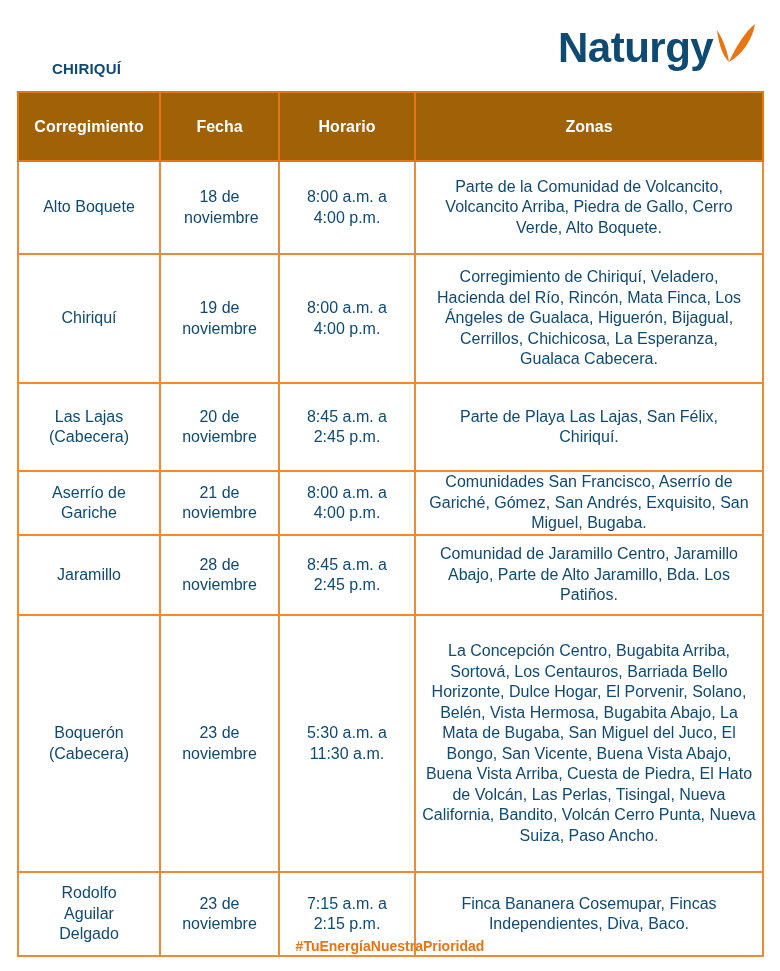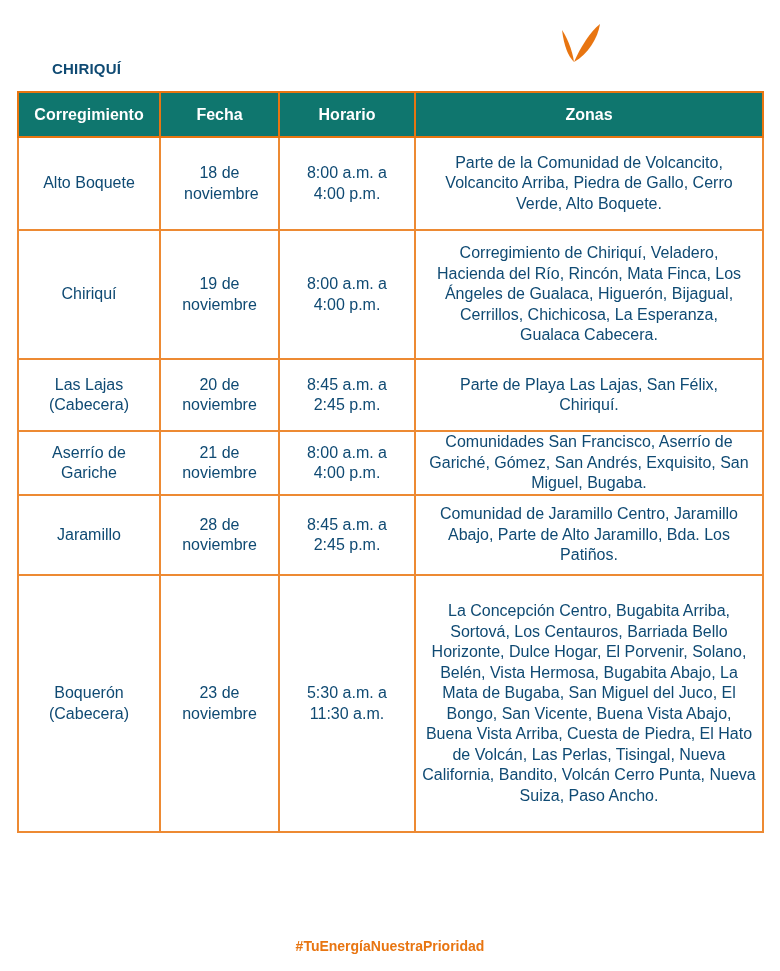--- a/index.html
+++ b/index.html
@@ -25,26 +25,26 @@
       letter-spacing: -0.5px; line-height: 60px;
     }
     .logo-mark { margin-left: 2px; margin-top: 0px; }
     table.sched {
       position: absolute; left: 17px; top: 91px;
       width: 745px;
       border-collapse: collapse;
       table-layout: fixed;
     }
     table.sched th {
-      background: #0f766e; color: #ffffff;
+      background: #a16207; color: #ffffff;
       font-size: 16px; font-weight: bold;
       height: 43px;
       text-align: center; vertical-align: middle;
       border: 2px solid #e87511;
-      padding: 0;
+      padding: 12px;
     }
     table.sched td {
       border: 2px solid #ed8a33;
       text-align: center; vertical-align: middle;
       font-size: 16px; line-height: 20.5px;
       color: #0f4a73;
       padding: 0 6px;
     }
     col.c1 { width: 142px; }
     col.c2 { width: 119px; }
@@ -55,20 +55,21 @@
       text-align: center;
       font-size: 14px; font-weight: bold; color: #e87511;
     }
   </style>
 </head>
 <body>
 
 <div class="region-title">CHIRIQUÍ</div>
 
 <div class="logo">
+  <span class="logo-text">Naturgy</span>
   <span class="logo-mark">
     <svg width="42" height="52" viewBox="0 0 42 52">
       <path d="M2 12 C6 18 12 30 14 44 C8 38 4 28 2 12 Z" fill="#e87511"></path>
       <path d="M14 44 C20 30 30 14 40 6 C38 20 28 36 14 44 Z" fill="#e87511"></path>
     </svg>
   </span>
 </div>
 
 <table class="sched">
   <colgroup>
@@ -91,21 +92,21 @@
       <td style="padding:0 23px">18 de noviembre</td>
       <td style="padding:0 18px">8:00 a.m. a 4:00 p.m.</td>
       <td>Parte de la Comunidad de Volcancito, Volcancito Arriba, Piedra de Gallo, Cerro Verde, Alto Boquete.</td>
     </tr>
     <tr style="height:129px">
       <td>Chiriquí</td>
       <td style="padding:8px 14px">19 de noviembre</td>
       <td style="padding:0 18px">8:00 a.m. a 4:00 p.m.</td>
       <td style="padding:0 18px">Corregimiento de Chiriquí, Veladero, Hacienda del Río, Rincón, Mata Finca, Los Ángeles de Gualaca, Higuerón, Bijagual, Cerrillos, Chichicosa, La Esperanza, Gualaca Cabecera.</td>
     </tr>
-    <tr style="height:72px">
+    <tr style="height:88px">
       <td style="padding:0 20px">Las Lajas (Cabecera)</td>
       <td style="padding:0 14px">20 de noviembre</td>
       <td style="padding:0 18px">8:45 a.m. a 2:45 p.m.</td>
       <td style="padding:0 24px">Parte de Playa Las Lajas, San Félix, Chiriquí.</td>
     </tr>
     <tr style="height:64px">
       <td style="padding:0 20px">Aserrío de Gariche</td>
       <td style="padding:0 14px">21 de noviembre</td>
       <td style="padding:0 18px">8:00 a.m. a 4:00 p.m.</td>
       <td>Comunidades San Francisco, Aserrío de Gariché, Gómez, San Andrés, Exquisito, San Miguel, Bugaba.</td>
@@ -115,16 +116,22 @@
       <td style="padding:0 14px">28 de noviembre</td>
       <td style="padding:0 18px">8:45 a.m. a 2:45 p.m.</td>
       <td>Comunidad de Jaramillo Centro, Jaramillo Abajo, Parte de Alto Jaramillo, Bda. Los Patiños.</td>
     </tr>
     <tr style="height:257px">
       <td style="padding:16px 20px">Boquerón (Cabecera)</td>
       <td style="padding:0 14px">23 de noviembre</td>
       <td style="padding:0 18px">5:30 a.m. a 11:30 a.m.</td>
       <td>La Concepción Centro, Bugabita Arriba, Sortová, Los Centauros, Barriada Bello Horizonte, Dulce Hogar, El Porvenir, Solano, Belén, Vista Hermosa, Bugabita Abajo, La Mata de Bugaba, San Miguel del Juco, El Bongo, San Vicente, Buena Vista Abajo, Buena Vista Arriba, Cuesta de Piedra, El Hato de Volcán, Las Perlas, Tisingal, Nueva California, Bandito, Volcán Cerro Punta, Nueva Suiza, Paso Ancho.</td>
     </tr>
+    <tr style="height:84px">
+      <td style="padding:0 28px">Rodolfo Aguilar Delgado</td>
+      <td style="padding:0 14px">23 de noviembre</td>
+      <td style="padding:0 18px">7:15 a.m. a 2:15 p.m.</td>
+      <td style="padding:0 24px">Finca Bananera Cosemupar, Fincas Independientes, Diva, Baco.</td>
+    </tr>
   </tbody>
 </table>
 
 <div class="hashtag">#TuEnergíaNuestraPrioridad</div>
 
 </body></html>

